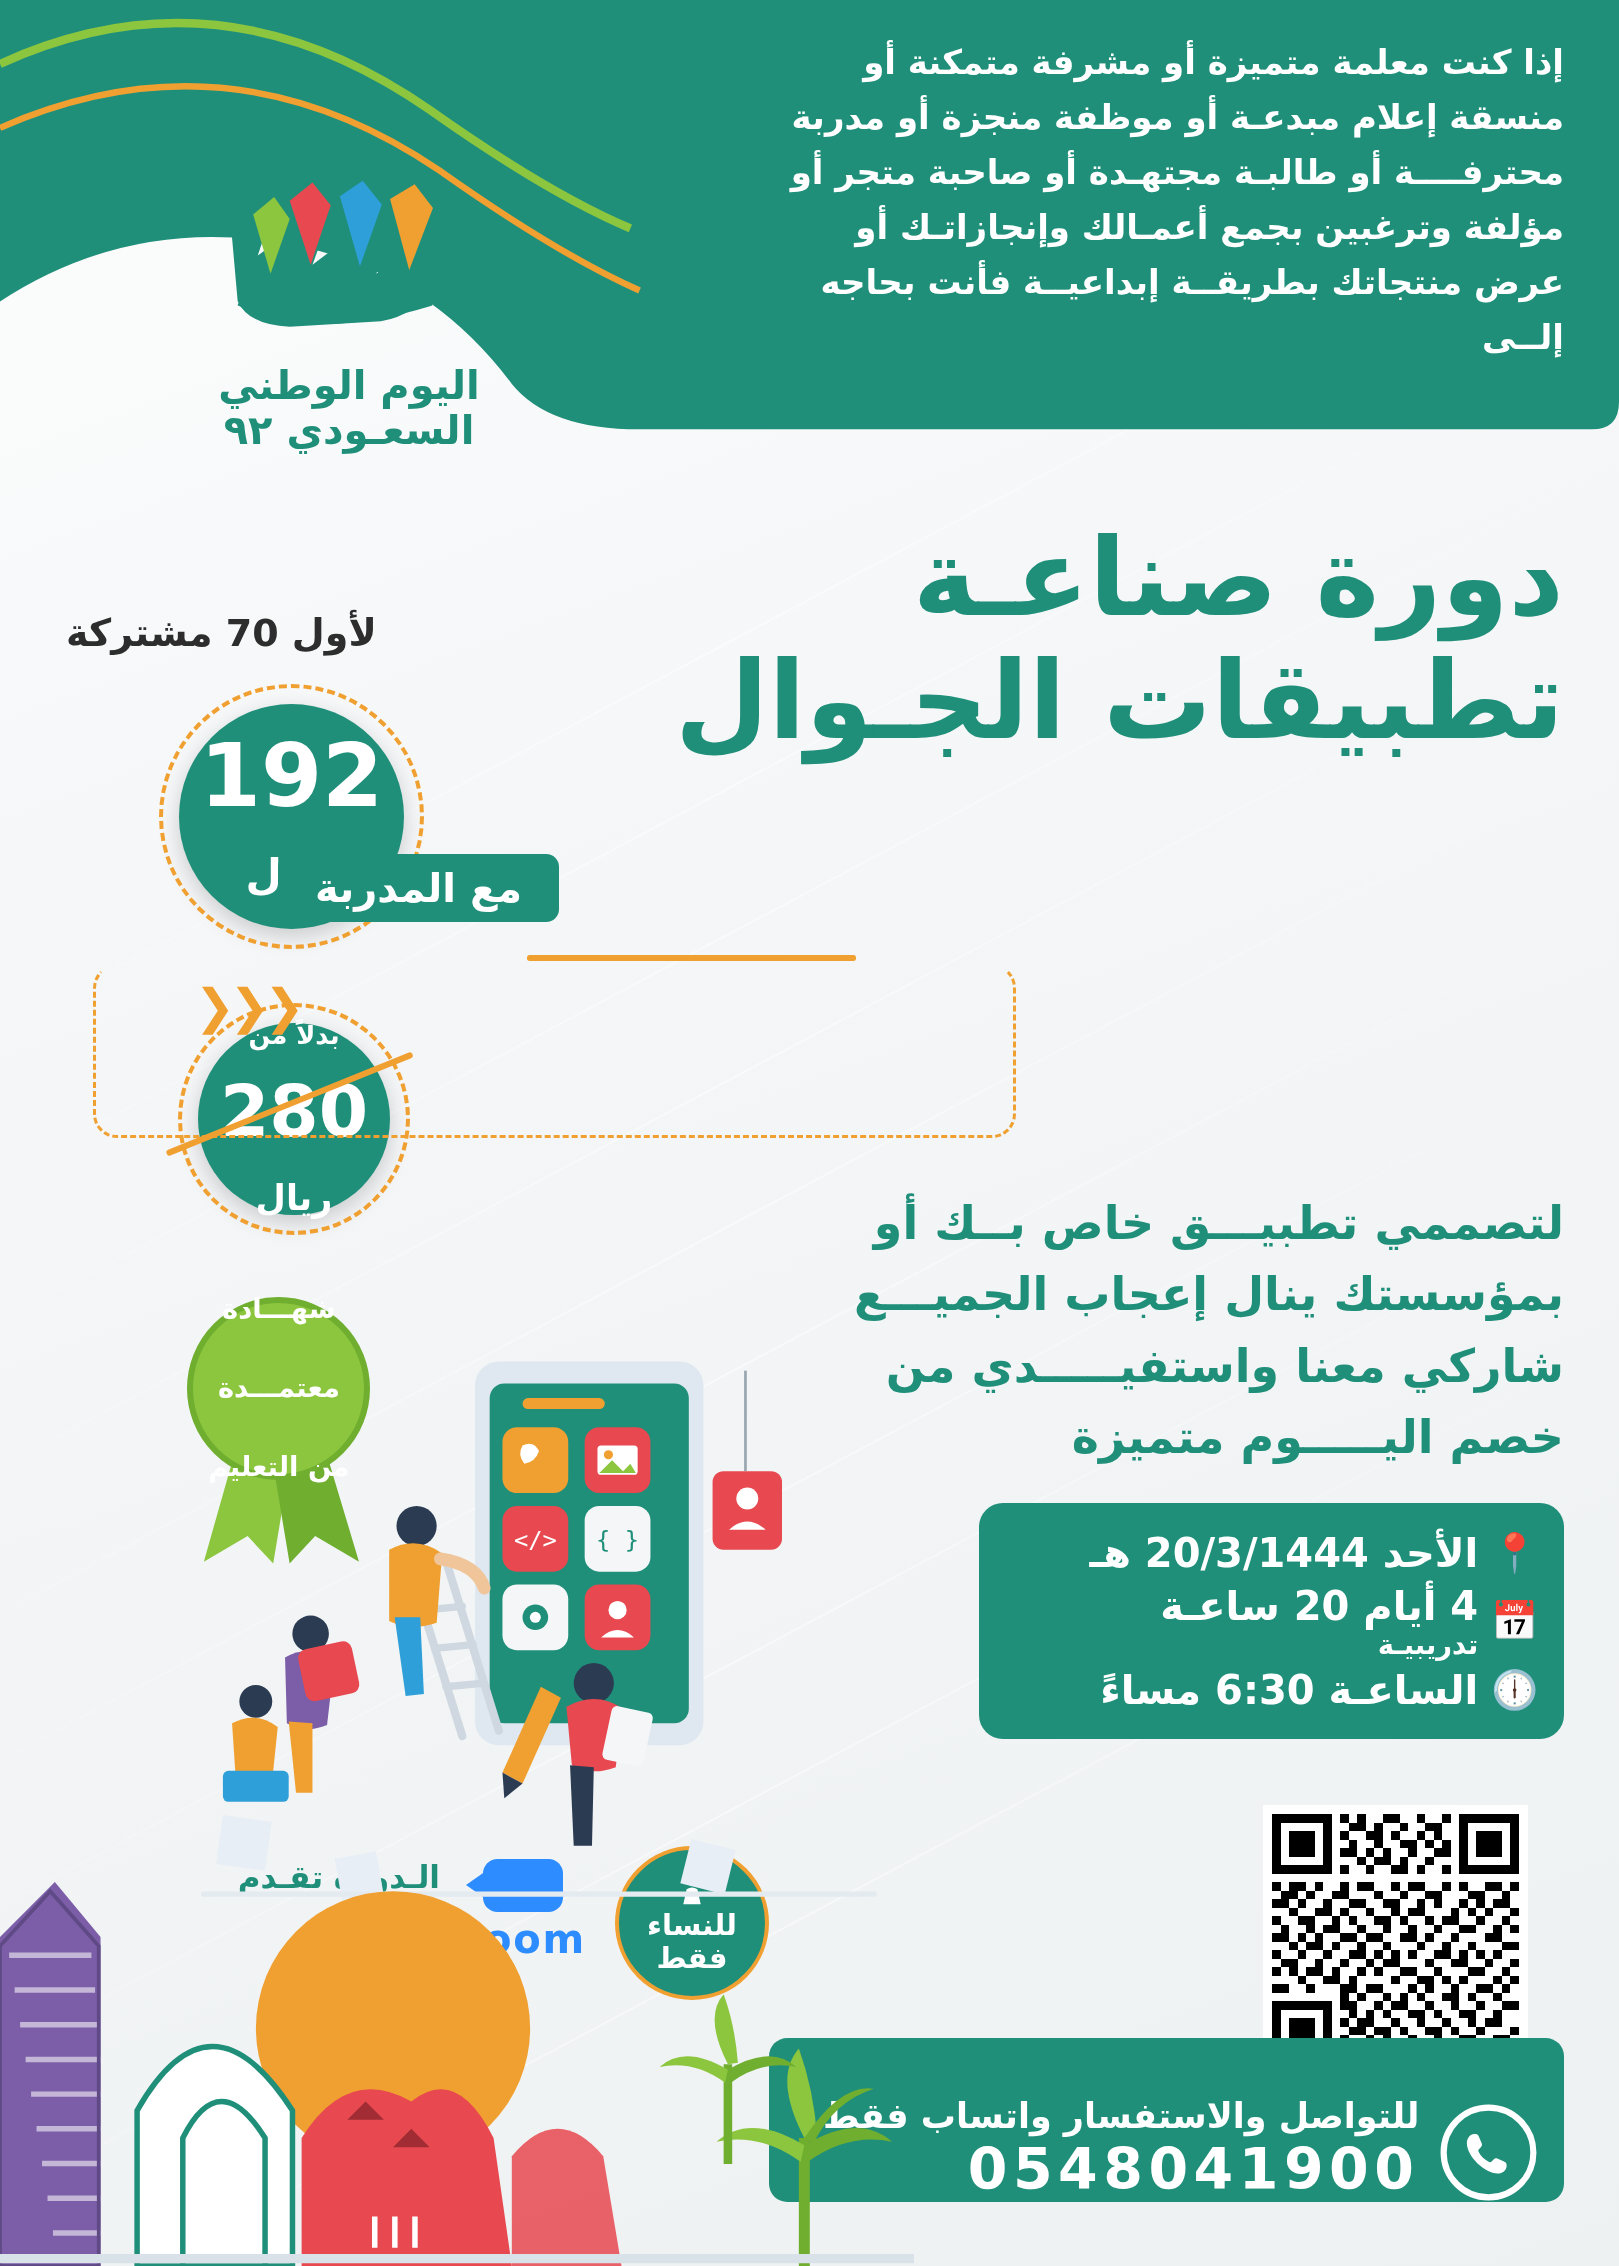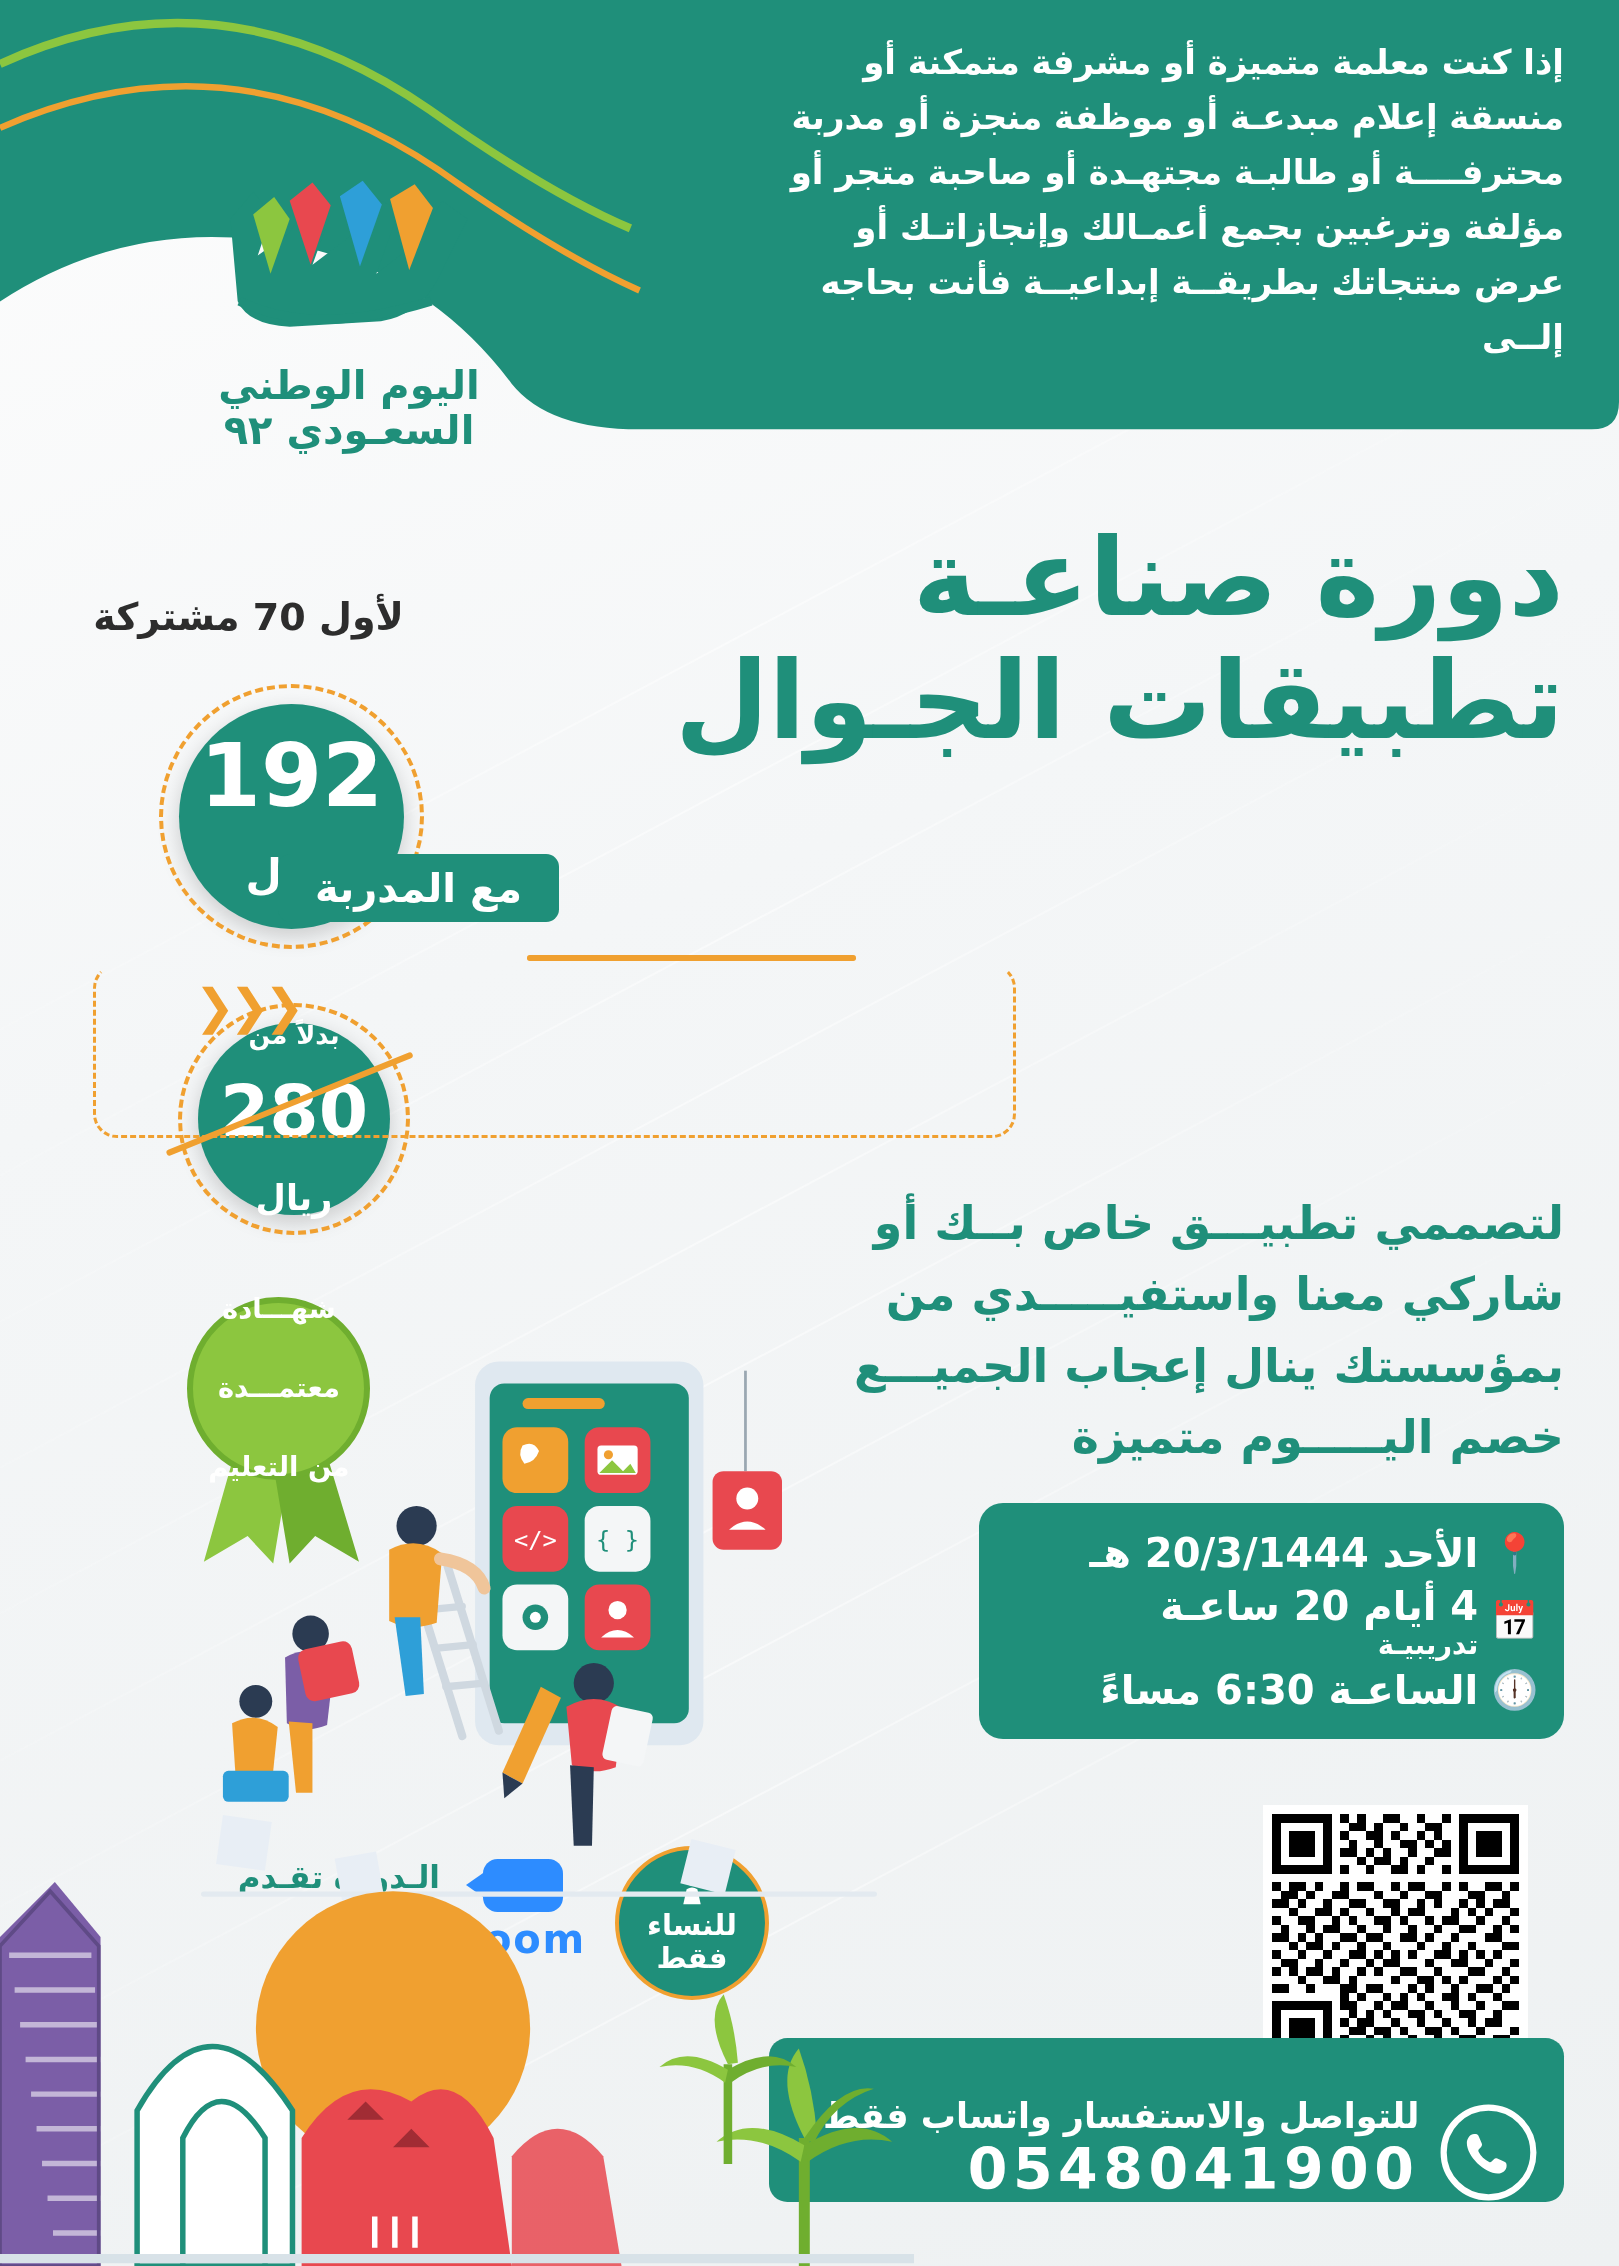--- a/index.html
+++ b/index.html
@@ -38,22 +38,22 @@
   
   .nd-logo { position:absolute; top:164px; right:1078px; width:384px; text-align:center; }
   .nd-logo .mark { width:292px; height:183px; margin:0 auto; }
   .nd-title {
     margin-top:12.8px; color:#1f8f7a; font-weight:bold;
     font-size:40px; line-height:1.12; letter-spacing:0.9px;
   }
 
   
   .first-seats {
-    position:absolute; top:595px; right:1188px; width:365px;
-    text-align:center; color:#2d2d2d; font-weight:bold; font-size:38px;
+    position:absolute; top:611px; right:1188px; width:365px;
+    text-align:left; color:#2d2d2d; font-weight:bold; font-size:38px;
   }
   .badge-wrap { position:absolute; }
   .ring {
     position:absolute; inset:-20px;
     border:4.6px dashed #f0a030; border-radius:50%;
   }
   .circle {
     width:225px; height:225px; border-radius:50%;
     background:#1f8f7a; color:#fff;
     display:flex; flex-direction:column; align-items:center; justify-content:center;
@@ -240,22 +240,22 @@
     <div>تطبيقات الجـوال</div>
   </div>
 
   <div class="with-trainer">مع المدربة</div>
   <div class="trainer-box"></div>
   <div class="trainer-line"></div>
   <div class="chevrons">❮❮❮</div>
 
   <div class="desc">
     <div>لتصممي تطبيـــق خاص بــك أو</div>
+    <div>بمؤسستك ينال إعجاب الجميـــع</div>
     <div>شاركي معنا واستفيـــــدي من</div>
-    <div>بمؤسستك ينال إعجاب الجميـــع</div>
     <div>خصم اليـــــوم متميزة</div>
   </div>
 
   <div class="info-box">
     <div class="info-row">
       <span class="ico">📍</span>
       <span class="txt">الأحد 20/3/1444 هـ</span>
     </div>
     <div class="info-row">
       <span class="ico">📅</span>

